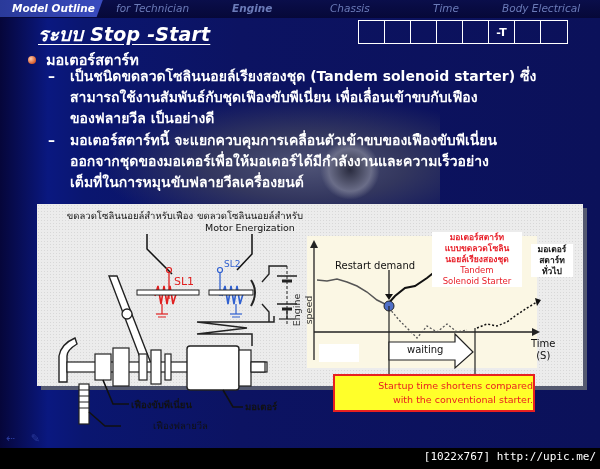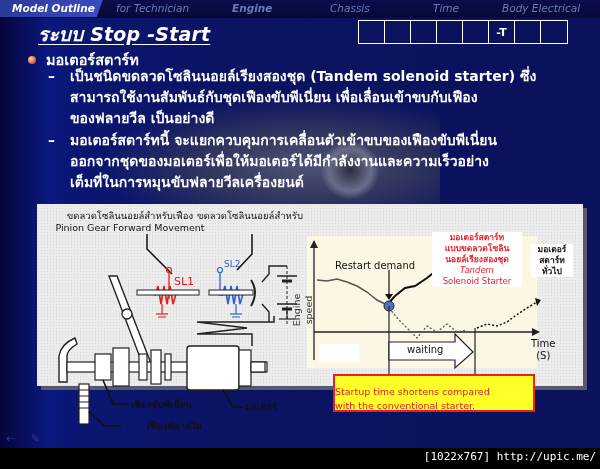--- a/index.html
+++ b/index.html
@@ -80,21 +80,21 @@
     position: absolute; left: 395px; top: 28px; width: 90px; color: #e8202a; font-size: 8.5px;
     text-align: center; line-height: 11px; background: #fff; font-weight: bold;
   }
   .black-label {
     position: absolute; left: 494px; top: 40px; width: 42px; color: #111; font-size: 8.5px;
     text-align: center; line-height: 11px; background: #fff; font-weight: bold;
   }
   .yellow-box {
     position: absolute; left: 296px; top: 170px; width: 202px; height: 38px;
     background: #ffff2a; border: 2px solid #e82020;
-    color: #e82020; font-size: 9.5px; text-align: left; line-height: 14px; padding-top: 9px;
+    color: #e82020; font-size: 9.5px; text-align: right; line-height: 14px; padding-top: 3px;
   }
 
   .nav-arrows { position: absolute; left: 6px; top: 432px; color: #2a3a9a; font-size: 11px; }
 
   .watermark {
     position: absolute; right: 4px; top: 450px; color: #fff; font-size: 11px;
     font-family: "DejaVu Sans Mono", monospace;
   }
 </style>
 </head>
@@ -228,45 +228,45 @@
       <circle cx="352" cy="102" r="5" fill="#5070c8" stroke="#222" stroke-width="1"></circle>
 
       <line x1="352" y1="102" x2="352" y2="170" stroke="#222" stroke-width="1.2"></line>
       <line x1="438" y1="124" x2="438" y2="170" stroke="#222" stroke-width="1.2"></line>
       <polygon points="352,138 418,138 418,130 436,148 418,164 418,156 352,156" fill="#fff" stroke="#222" stroke-width="1.2"></polygon>
       <rect x="282" y="140" width="40" height="18" fill="#fff"></rect>
     </svg>
 
     <div class="lbl" style="left:8px; top:6px; width:170px;">
       <div>ขดลวดโซลินนอยล์สำหรับเฟือง</div>
-      <div>Pinion Gear Forward Movement</div>
     </div>
     <div class="lbl" style="left:158px; top:6px; width:110px;">
       <div>ขดลวดโซลินนอยล์สำหรับ</div>
+      <div>Motor Energization</div>
     </div>
     <div class="lbl" style="left:137px; top:72px; color:#e02020; font-size:11px;">SL1</div>
     <div class="lbl" style="left:187px; top:54px; color:#3060d0; font-size:9px;">SL2</div>
     <div class="lbl" style="left:94px; top:195px; font-weight:bold;">เฟืองขับพีเนี่ยน</div>
-    <div class="lbl" style="left:78px; top:216px; font-weight:bold;padding-left:32px;">เฟืองฟลายวีล</div>
+    <div class="lbl" style="left:84px; top:216px; font-weight:normal;padding-left:32px;">เฟืองฟลายวีล</div>
     <div class="lbl" style="left:208px; top:197px; font-weight:bold;">มอเตอร์</div>
 
     <div class="lbl" style="left:298px; top:56px; font-size:10px;">Restart demand</div>
     <div class="lbl" style="left:236px; top:94px; width:60px; transform:rotate(-90deg); font-size:9.5px; color:#333;">Engine speed</div>
     <div class="lbl" style="left:370px; top:140px; font-size:10px;">waiting</div>
     <div class="lbl" style="left:494px; top:134px; font-size:10px;">
       <div>Time</div>
       <div>(S)</div>
     </div>
     <div class="lbl" style="left:350px; top:176px; font-weight:bold; font-size:8.5px;">มอเตอร์สตาร์ทท่วไป</div>
 
     <div class="red-label">
       <div>มอเตอร์สตาร์ท</div>
       <div>แบบขดลวดโซลิน</div>
       <div>นอยล์เรียงสองชุด</div>
-      <div style="font-weight:normal;font-style:italic;">Tandem</div>
+      <div style="font-weight:normal;">Tandem</div>
       <div style="font-weight:normal;">Solenoid Starter</div>
     </div>
     <div class="black-label">
       <div>มอเตอร์</div>
       <div>สตาร์ท</div>
       <div>ทั่วไป</div>
     </div>
 
     <div class="yellow-box">
       <div>Startup time shortens compared</div>

